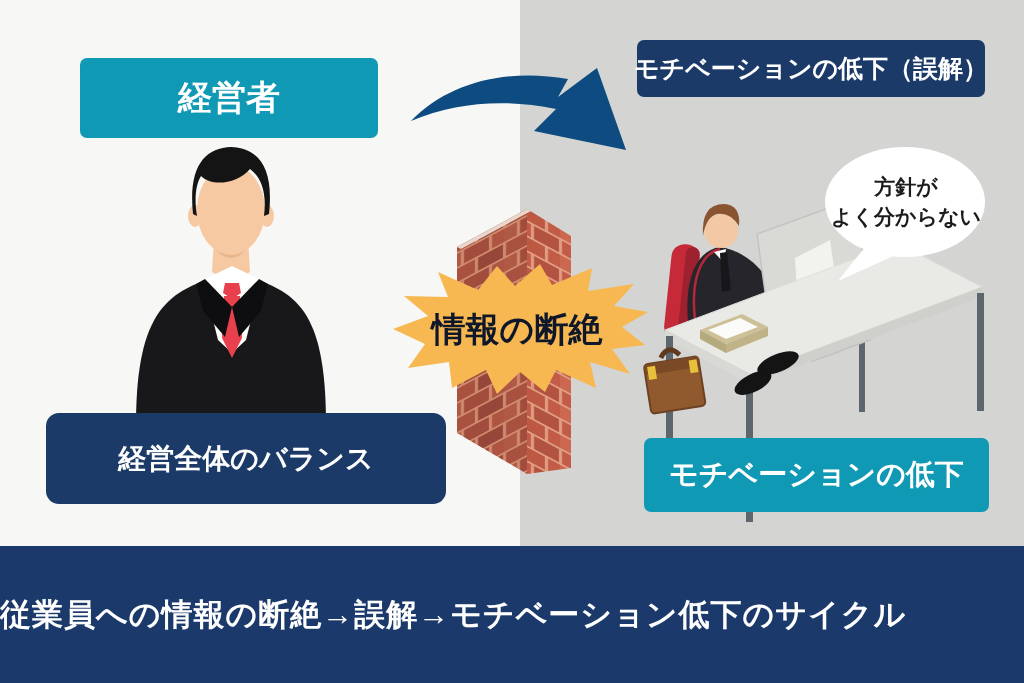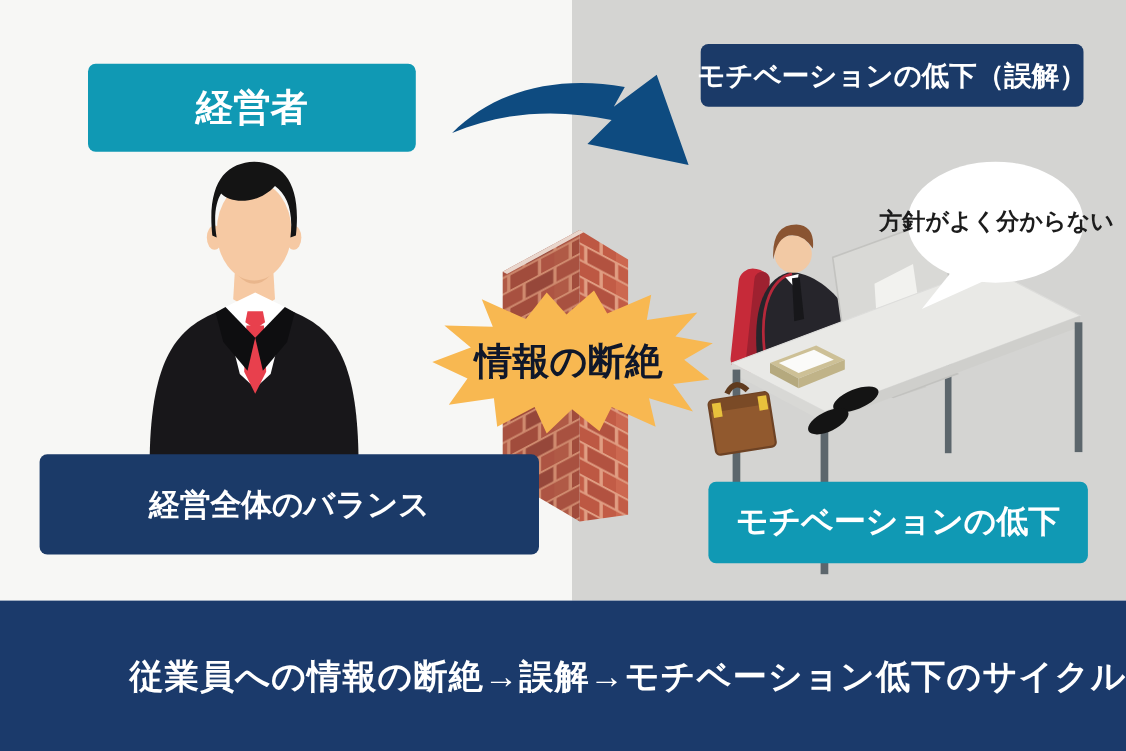--- a/index.html
+++ b/index.html
@@ -11,35 +11,35 @@
   .bg{position:absolute;top:0;height:546px;}
   #bg-left{left:0;width:520px;background:#f7f7f5;}
   #bg-right{left:520px;width:504px;background:#d4d4d2;}
   #art{position:absolute;left:0;top:0;z-index:2;}
   .label-box{
     position:absolute;z-index:3;display:flex;align-items:center;justify-content:center;
     color:#ffffff;text-align:center;border-radius:7px;white-space:nowrap;
   }
   #box-role{left:80px;top:58px;width:298px;height:80px;background:#1099b4;font-size:34px;}
   #box-misinfo{left:637px;top:40px;width:348px;height:57px;background:#1b3a68;font-size:25px;}
-  #box-caption{left:36px;top:413px;width:454px;height:91px;background:#1b3a68;
-    font-size:28px;line-height:38px;flex-direction:column;}
+  #box-caption{left:46px;top:413px;width:400px;height:91px;background:#1b3a68;
+    font-size:28px;line-height:38px;flex-direction:column;border-radius:13px;}
   #box-motivation{left:644px;top:438px;width:345px;height:74px;background:#1099b4;font-size:29px;}
   #burst-label{
     position:absolute;z-index:3;left:393px;top:309px;width:248px;height:40px;line-height:40px;
     text-align:center;color:#0f172a;font-size:34px;white-space:nowrap;
   }
   #bubble-text{
     position:absolute;z-index:3;left:828px;top:161px;width:156px;height:82px;
-    display:flex;flex-direction:row;align-items:center;justify-content:center;
+    display:flex;flex-direction:column;align-items:center;justify-content:center;
     color:#1c1c1c;font-size:21px;line-height:30px;text-align:center;white-space:nowrap;
   }
   #banner{
     position:absolute;z-index:3;left:0;top:546px;width:1024px;height:137px;background:#1b3a6b;
-    display:flex;align-items:center;justify-content:flex-end;
+    display:flex;align-items:center;justify-content:flex-start;
     color:#ffffff;font-size:31px;letter-spacing:1px;white-space:nowrap;
   }
 </style>
 </head>
 <body>
 
 <div id="stage">
 
   <div id="bg-left" class="bg"></div>
   <div id="bg-right" class="bg"></div>

